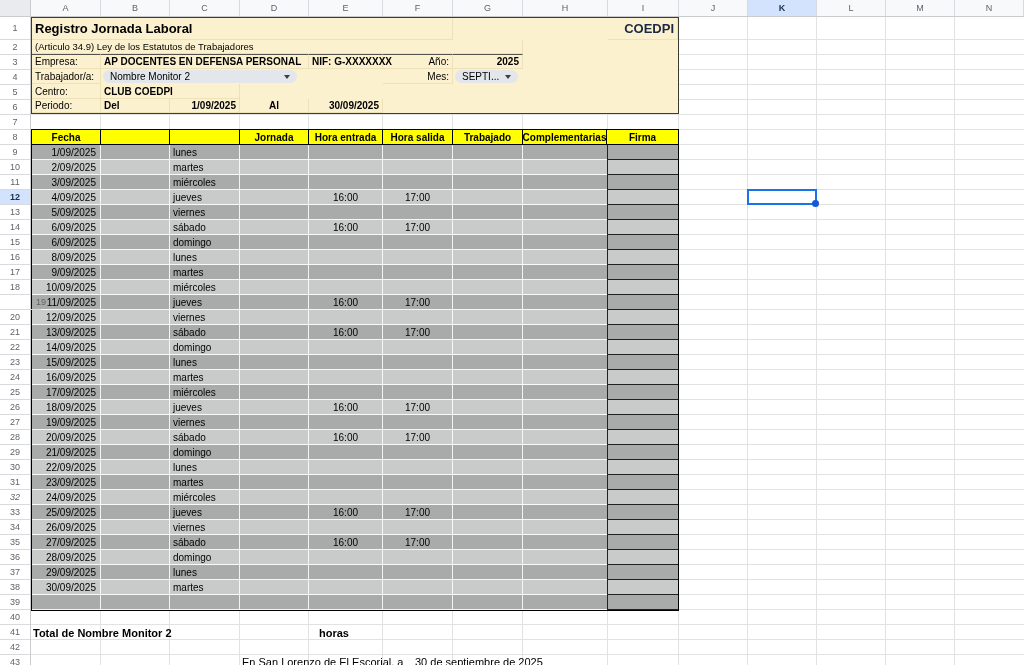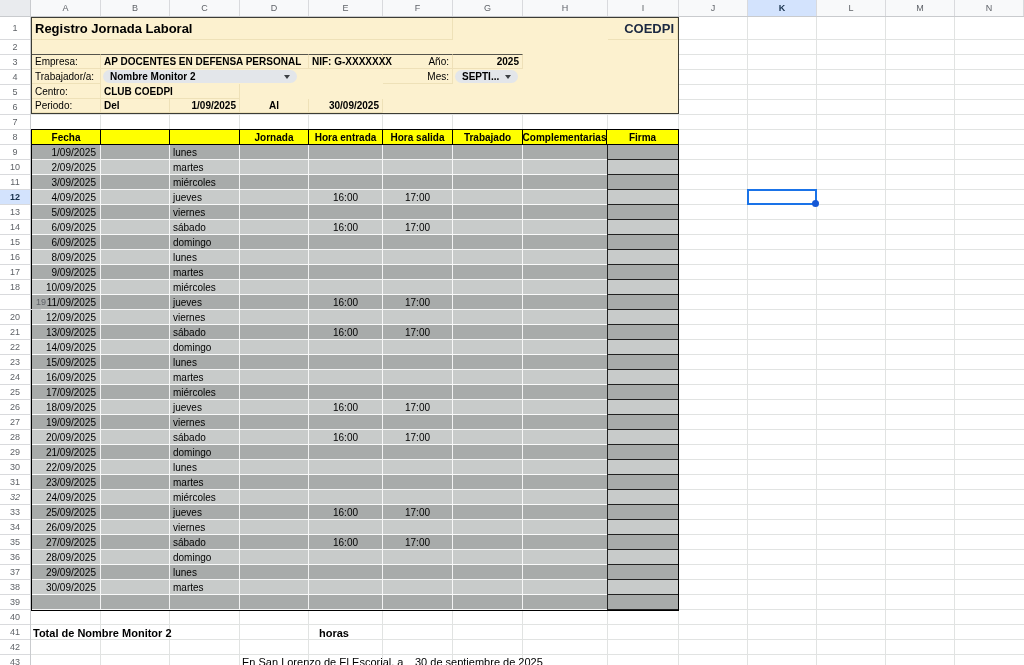--- a/index.html
+++ b/index.html
@@ -31,21 +31,21 @@
       box-sizing:border-box;overflow:visible;}
   .hb.right{justify-content:flex-end;padding-left:32px;}
   .hb.center{justify-content:center;align-items:center;}
   .hb.bold{font-weight:bold;}
   .hb.topline{border-top:1px solid #55544c;}
   .hb-title{font-size:13px;font-weight:bold;}
   .hb-brand{font-size:13px;font-weight:bold;color:#1c2942;justify-content:flex-end;}
   .hb-sub{font-size:9.5px;}
   .pillwrap{display:flex;align-items:center;padding:0 2px;box-sizing:border-box;}
   .pill{display:flex;align-items:center;background:#e3e6ea;border-radius:7px;height:13px;
-        padding:0 7px;font-size:10px;font-weight:bold;box-sizing:border-box;}
+        padding:0 7px;font-size:10px;font-weight:normal;box-sizing:border-box;}
   .pill .caret{width:0;height:0;border-left:3.5px solid transparent;border-right:3.5px solid transparent;
         border-top:4px solid #3c4043;margin-left:6px;}
   .pill.wide{width:194px;justify-content:space-between;}
   
   .wtable{position:absolute;left:31px;top:129px;width:648px;height:482px;z-index:2;
           border:1px solid #000;box-sizing:border-box;display:grid;
           grid-template-columns:69px 69px 70px 69px 74px 70px 70px 84px 1fr;grid-auto-rows:15px;}
   .th{background:#ffff00;font-size:10px;font-weight:bold;display:flex;align-items:center;justify-content:center;
       border-right:1px solid #000;border-bottom:1px solid #000;box-sizing:border-box;white-space:nowrap;}
   .th:nth-child(9n){border-right:none;}
@@ -154,20 +154,23 @@
       <div class="rowhdr" style="height: 15px;">43</div>
     </div>
 
   <div class="hblock">
     <div class="hb hb-title" style="grid-row:1;grid-column:1/7">
         <span>Registro Jornada Laboral</span>
       </div>
     <div class="hb hb-brand" style="grid-row:1;grid-column:9">
         <span>COEDPI</span>
       </div>
+    <div class="hb hb-sub" style="grid-row:2;grid-column:1/8">
+        <span>(Articulo 34.9) Ley de los Estatutos de Trabajadores</span>
+      </div>
 
     <div class="hb topline" style="grid-row:3;grid-column:1">
         <span>Empresa:</span>
       </div>
     <div class="hb topline bold" style="grid-row:3;grid-column:2/5">
         <span>AP DOCENTES EN DEFENSA PERSONAL</span>
       </div>
     <div class="hb topline bold" style="grid-row:3;grid-column:5">
         <span>NIF: G-XXXXXXX</span>
       </div>

